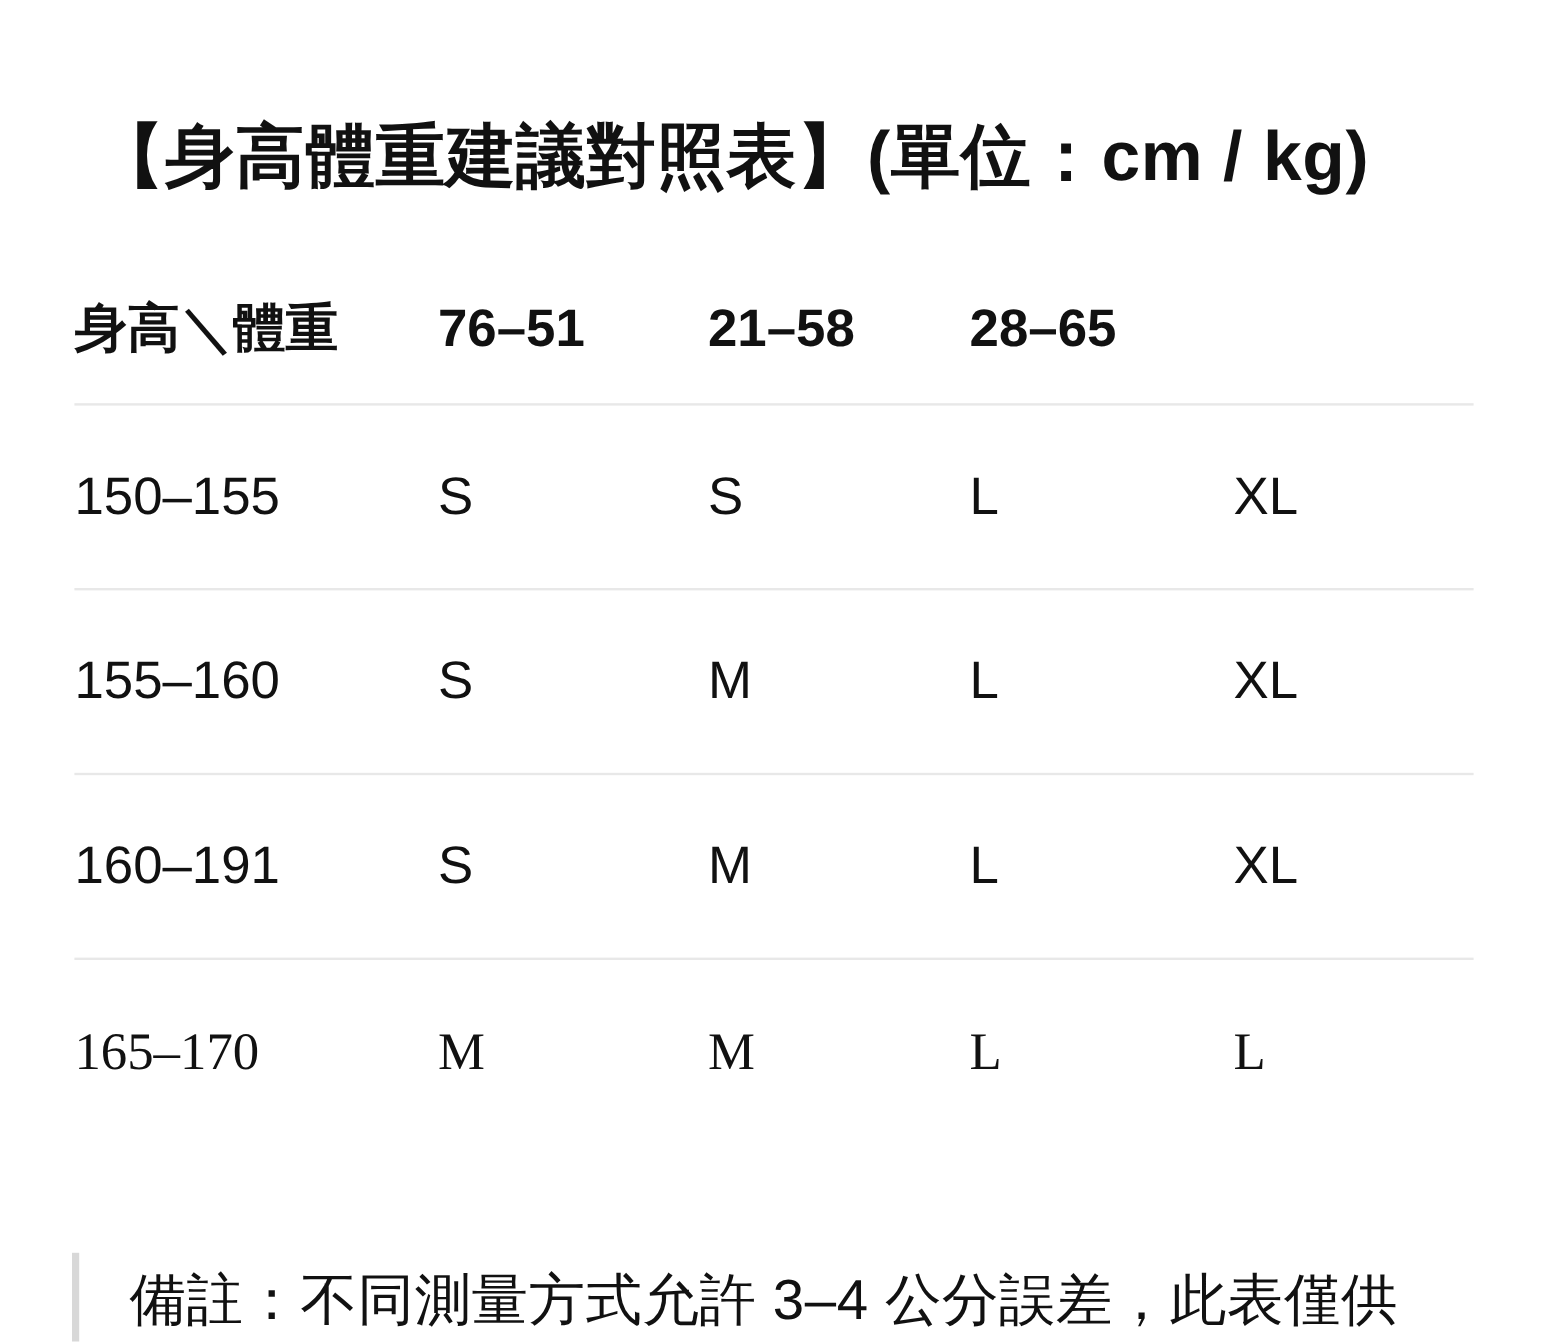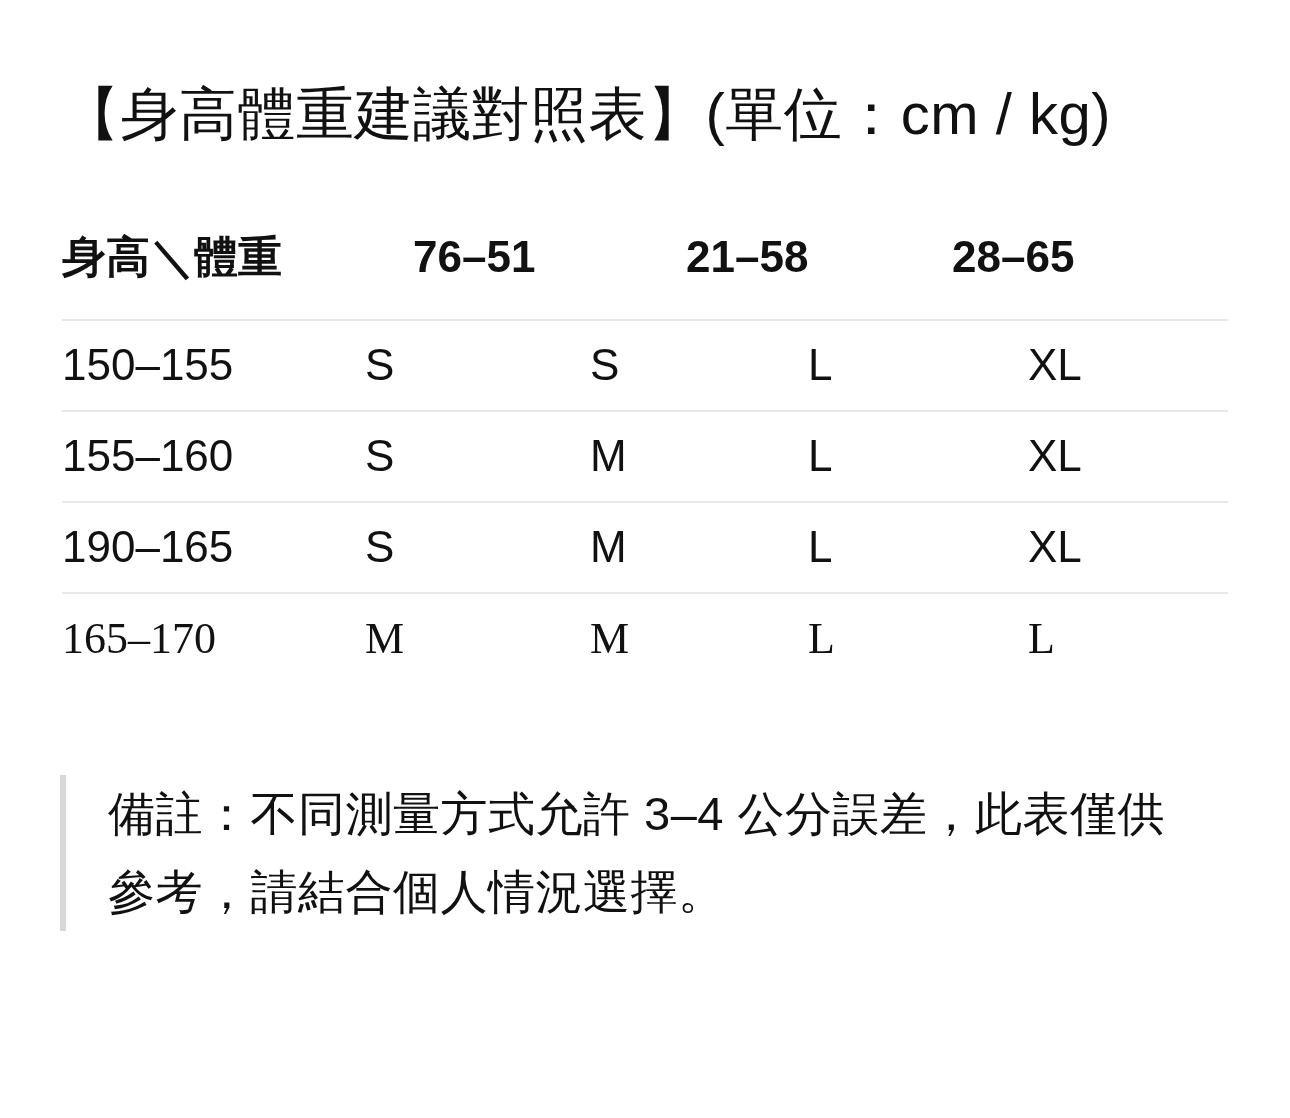--- a/index.html
+++ b/index.html
@@ -13,41 +13,40 @@
     height: 1118px;
     overflow: hidden;
     font-family: "Liberation Sans", sans-serif;
     color: #111111;
     -webkit-font-smoothing: antialiased;
   }
   .content {
     padding: 72px 62px 0 62px;
   }
   .page-title {
-    margin: 0;
+    margin: 17px;
     font-size: 58px;
     line-height: 84px;
-    font-weight: 400;
+    font-weight: 700;
     letter-spacing: 0.5px;
     white-space: nowrap;
   }
   .size-table {
     margin-top: 40px;
   }
   .trow {
     display: grid;
     grid-template-columns: 303px 225px 218px 220px 200px;
     align-items: center;
-    height: 91px;
+    height: 154px;
     border-bottom: 2px solid #e8e8e8;
   }
   .trow.header {
     height: 125px;
     font-weight: 700;
-    gap: 48px;
   }
   .trow.last {
     border-bottom: none;
     font-family: Liberation Serif, serif;
   }
   .cell {
     font-size: 44px;
     line-height: 1.1;
     white-space: nowrap;
   }
@@ -89,21 +88,21 @@
 
     <div class="trow">
       <div class="cell">155–160</div>
       <div class="cell">S</div>
       <div class="cell">M</div>
       <div class="cell">L</div>
       <div class="cell">XL</div>
     </div>
 
     <div class="trow">
-      <div class="cell">190–165</div>
+      <div class="cell">160–191</div>
       <div class="cell">S</div>
       <div class="cell">M</div>
       <div class="cell">L</div>
       <div class="cell">XL</div>
     </div>
 
     <div class="trow last">
       <div class="cell">165–170</div>
       <div class="cell">M</div>
       <div class="cell">M</div>

